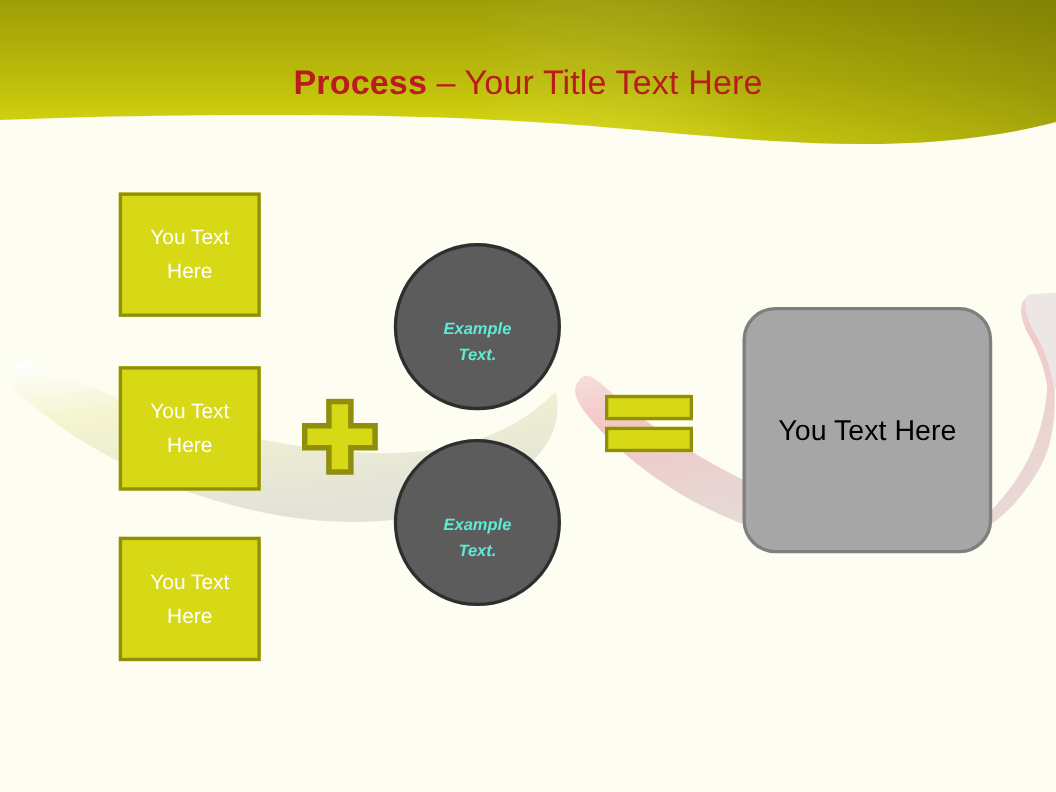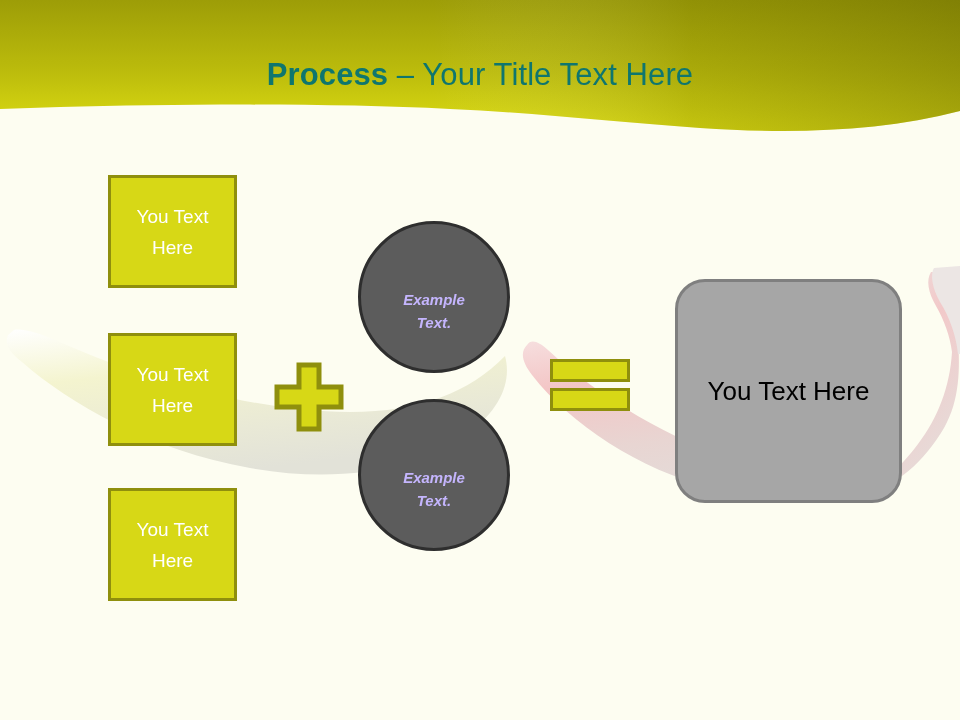--- a/index.html
+++ b/index.html
@@ -37,21 +37,21 @@
     width: 960px;
     height: 140px;
     pointer-events: none;
   }
   .header-title {
     position: absolute;
     left: 0;
     top: 55px;
     width: 960px;
     text-align: center;
-    color: #0f766e;
+    color: #b91c1c;
     font-size: 31px;
     line-height: 40px;
     letter-spacing: 0.1px;
     white-space: nowrap;
     z-index: 5;
   }
   .header-title .t-strong {
     font-weight: bold;
   }
   .header-title .t-rest {
@@ -100,21 +100,21 @@
     height: 152px;
     border-radius: 50%;
     background: #5c5c5c;
     border: 3px solid #2e2e2e;
     display: flex;
     align-items: center;
     justify-content: center;
     z-index: 4;
   }
   .dcircle-label {
-    color: #c4b5fd;
+    color: #5eead4;
     font-size: 15px;
     line-height: 23px;
     font-weight: bold;
     font-style: italic;
     text-align: center;
     width: 100px;
     margin-top: 28px;
   }
   #circle-1 { left: 358px; top: 221px; }
   #circle-2 { left: 358px; top: 399px; }

